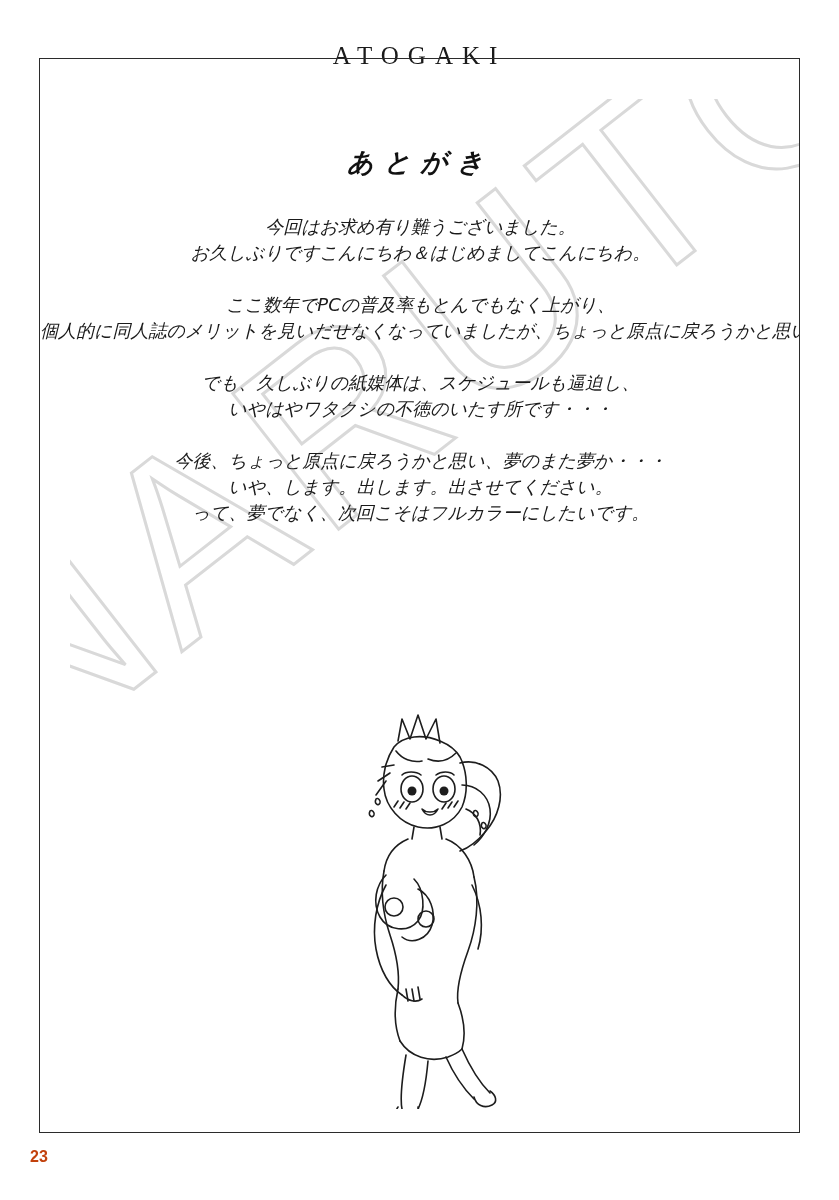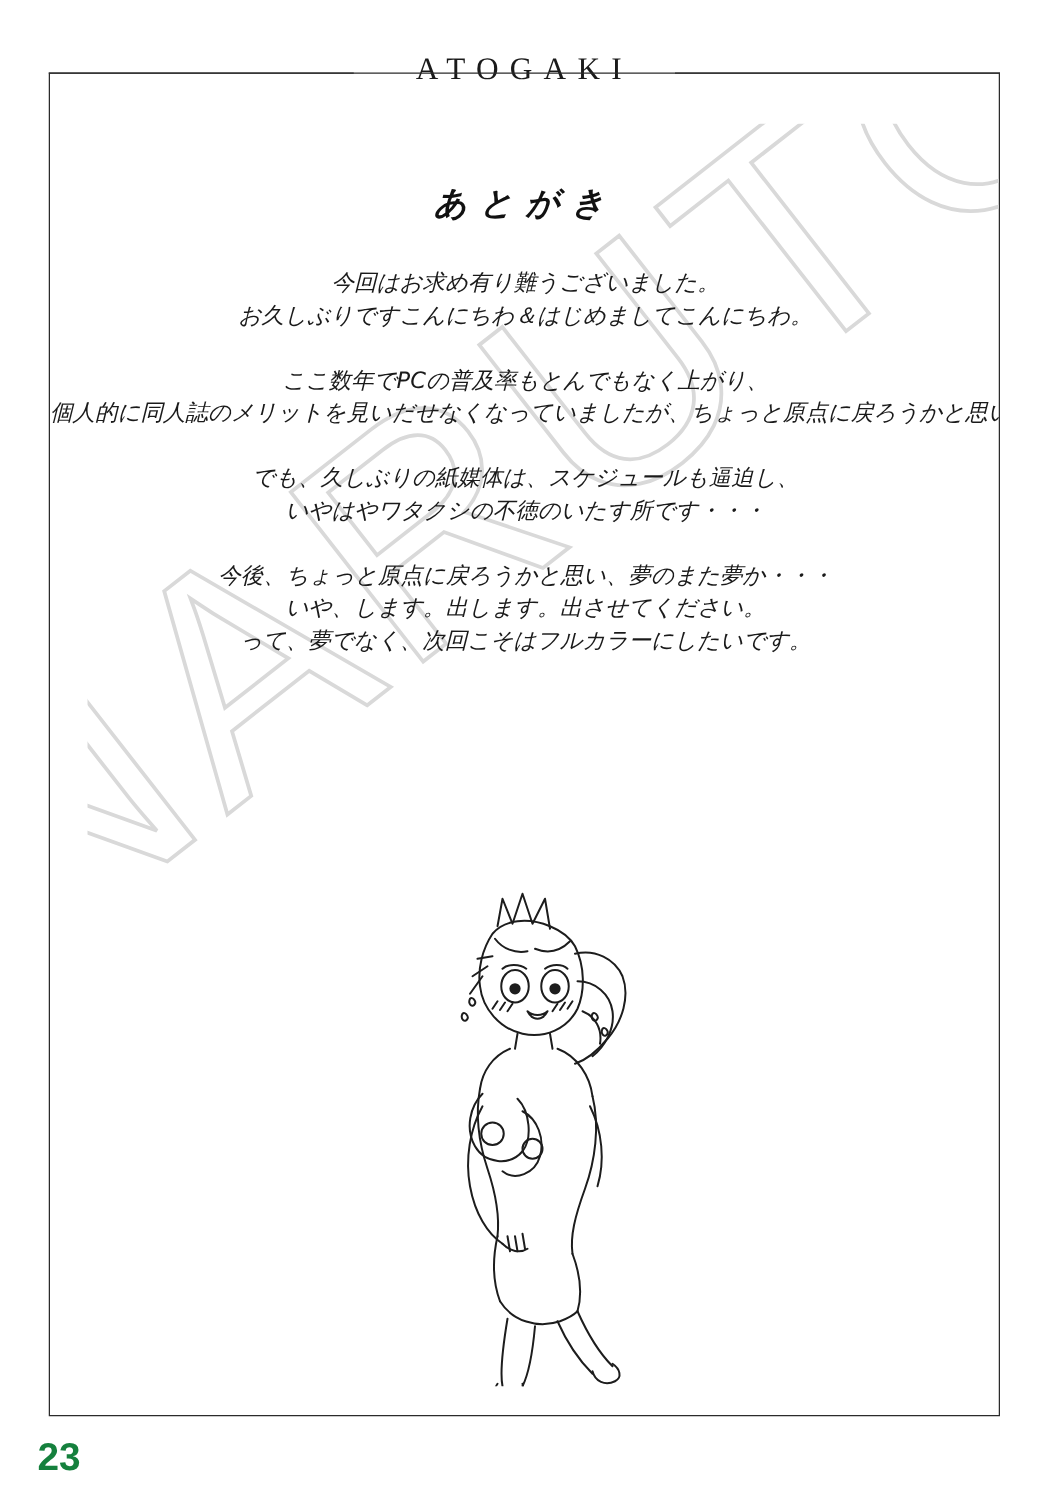--- a/index.html
+++ b/index.html
@@ -108,24 +108,24 @@
     height: 420px;
     z-index: 1;
   }
   .illustration svg { display: block; }
 
   
   .page-number {
     position: absolute;
     left: 30px;
     top: 1148px;
-    font-size: 31px;
+    font-size: 16px;
     font-weight: 700;
     font-family: "Liberation Sans", sans-serif;
-    color: #15803d;
+    color: #c2410c;
   }
 </style>
 </head>
 <body>
 
 <div class="page">
 
   <div class="header-rule-left"></div>
   <div class="header-title">ATOGAKI</div>
   <div class="header-rule-right"></div>

